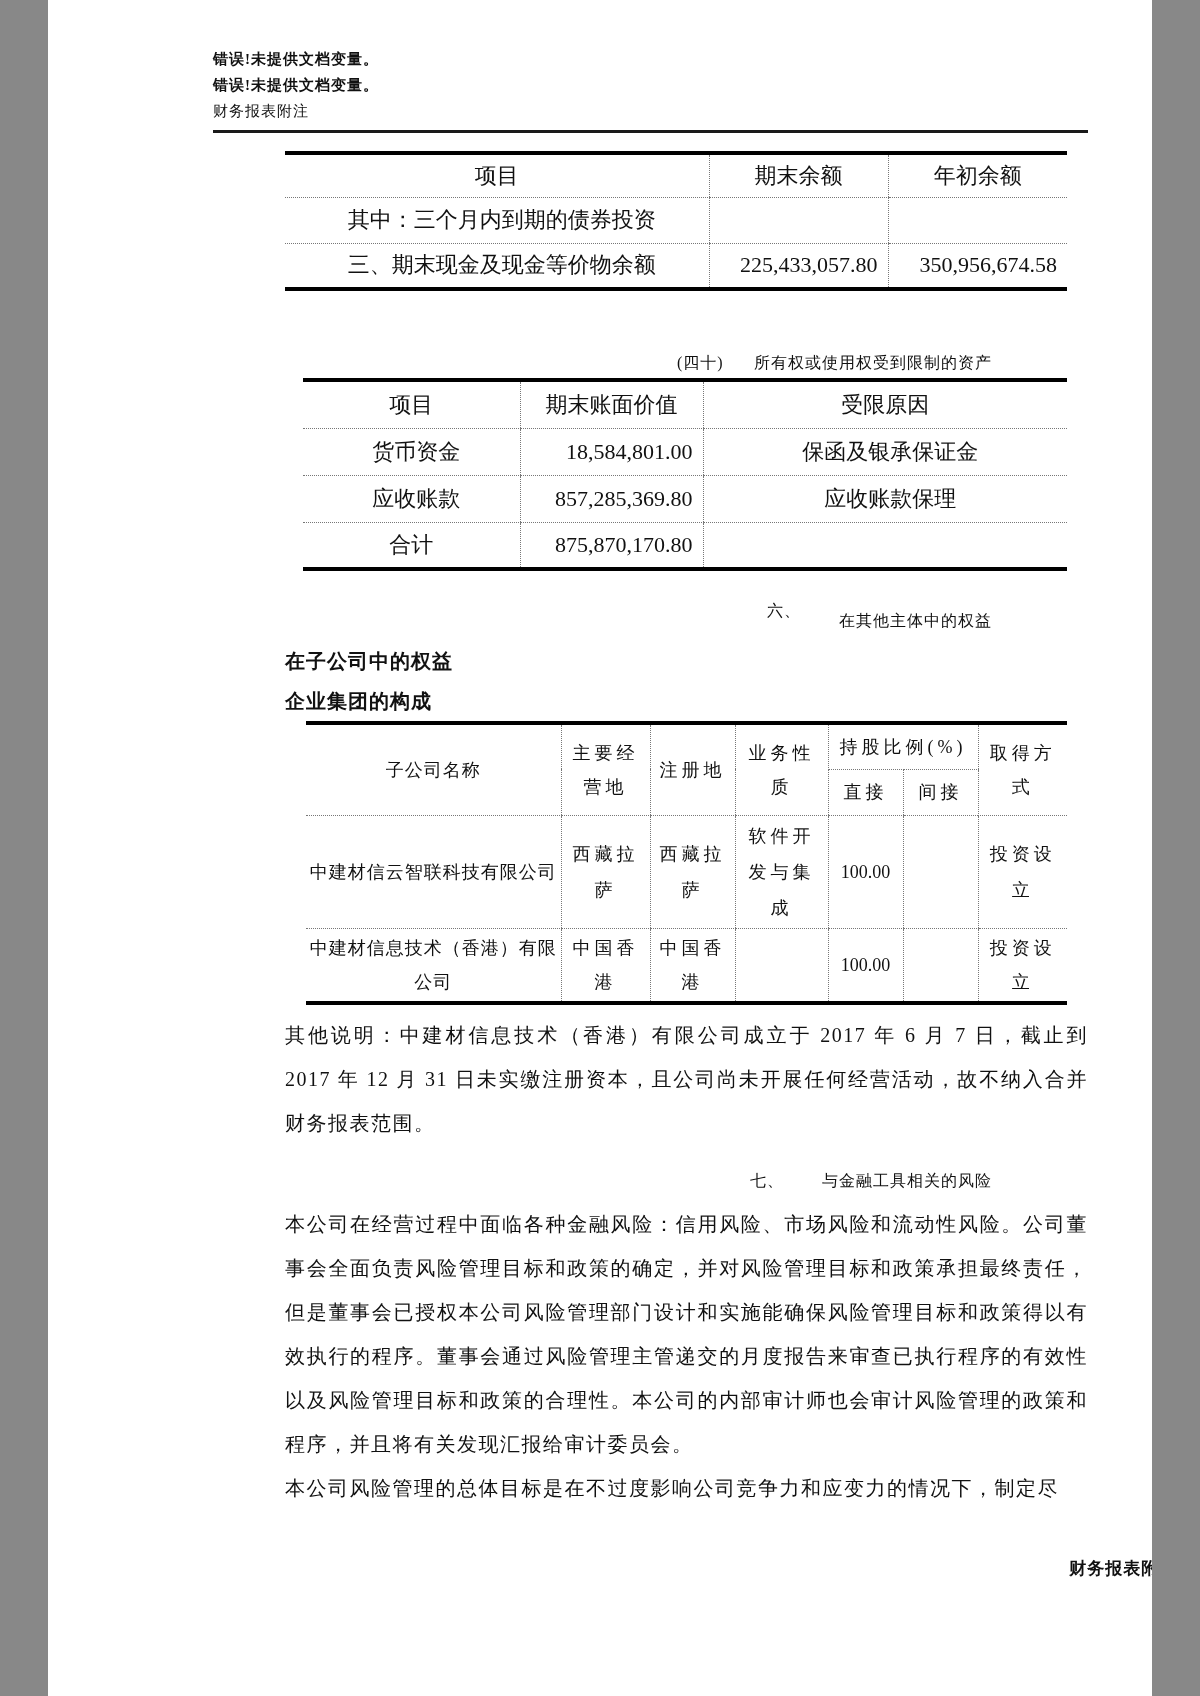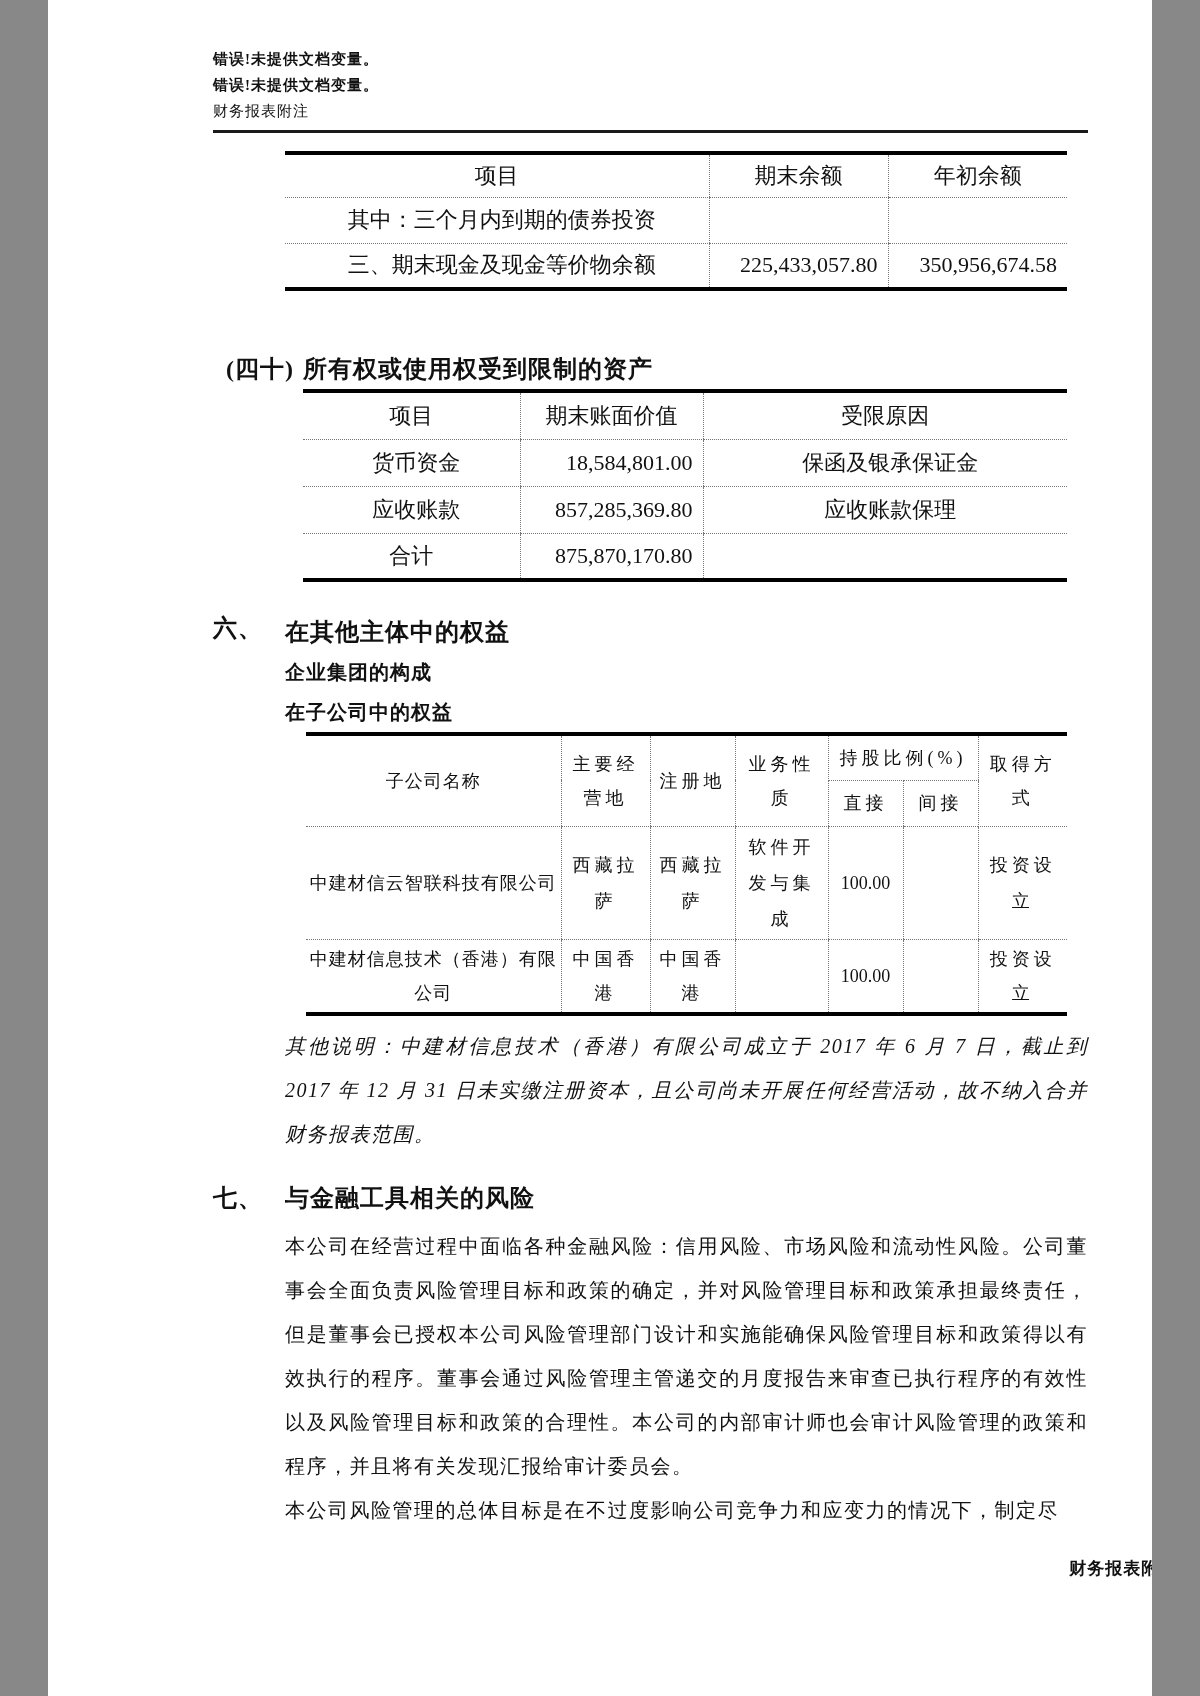--- a/index.html
+++ b/index.html
@@ -29,21 +29,21 @@
   .cell-l { text-align:center; padding-left:10px; }
   .cell-r { text-align:right; padding-right:10px; }
 
   
   .t-cash { width:782px; margin-left:72px; margin-top:18px; }
   .t-cash .hrow th { height:44px; }
   .t-cash .r { height:46px; }
   .t-cash .r-tall { height:82px; line-height:40px; padding-top:2px; padding-bottom:2px; }
 
   
-  .sec-head { display:flex; font-weight:bold; font-size:24px; letter-spacing:1px; }
+  .sec-head { display:flex; font-weight:normal; font-size:16px; letter-spacing:1px;justify-content:flex-end; }
   .sec40 { margin-top:62px; }
   .sec40 .num { width:77px; margin-left:13px; }
   .secN .num { width:72px; }
   .sec6 { margin-top:30px; }
   .sec6-sub { font-weight:bold; font-size:20px; letter-spacing:1px; margin-left:72px; line-height:40px; }
   .sec6 .title { line-height:40px; }
   .sec7 { margin-top:26px; }
 
   
   .t-restrict { width:764px; margin-left:90px; margin-top:4px; }
@@ -55,21 +55,21 @@
   .t-subs td, .t-subs th { font-size:18px; letter-spacing:4px; line-height:34px; text-align:center; vertical-align:middle; padding:2px 3px; }
   .t-subs .name-col { letter-spacing:1px; }
   .t-subs .hrow1 th { height:46px; }
   .t-subs .hrow2 th { height:46px; }
   .t-subs .row1 td { height:106px; line-height:36px; }
   .t-subs .row2 td { height:74px; line-height:34px; }
   .t-subs .num-cell { letter-spacing:0; }
 
   
   .para { width:803px; margin-left:72px; font-size:20px; letter-spacing:1.5px; line-height:44px; text-align:justify; }
-  .note-para { margin-top:8px;font-style:italic; }
+  .note-para { margin-top:8px; }
   .risk-para1 { margin-top:10px; }
 
   
   .page-footer { position:absolute; left:0; top:1557px; width:1200px; text-align:right; font-size:17px; letter-spacing:1px;font-weight:bold; }
 </style>
 </head>
 <body>
 
 <div class="page">
 
@@ -137,22 +137,22 @@
       <td class="r cell-r vl">875,870,170.80</td>
       <td class="r cell-l vl"></td>
     </tr>
   </tbody>
     </table>
 
   <div class="sec-head secN sec6">
     <span class="num">六、</span>
     <span class="title">在其他主体中的权益</span>
   </div>
+  <div class="sec6-sub">在子公司中的权益</div>
   <div class="sec6-sub">企业集团的构成</div>
-  <div class="sec6-sub">在子公司中的权益</div>
 
   <table class="fin-table t-subs">
     <colgroup>
       <col style="width:255px">
         <col style="width:89px">
         <col style="width:85px">
         <col style="width:93px">
       <col style="width:75px">
         <col style="width:75px">
         <col style="width:89px">

